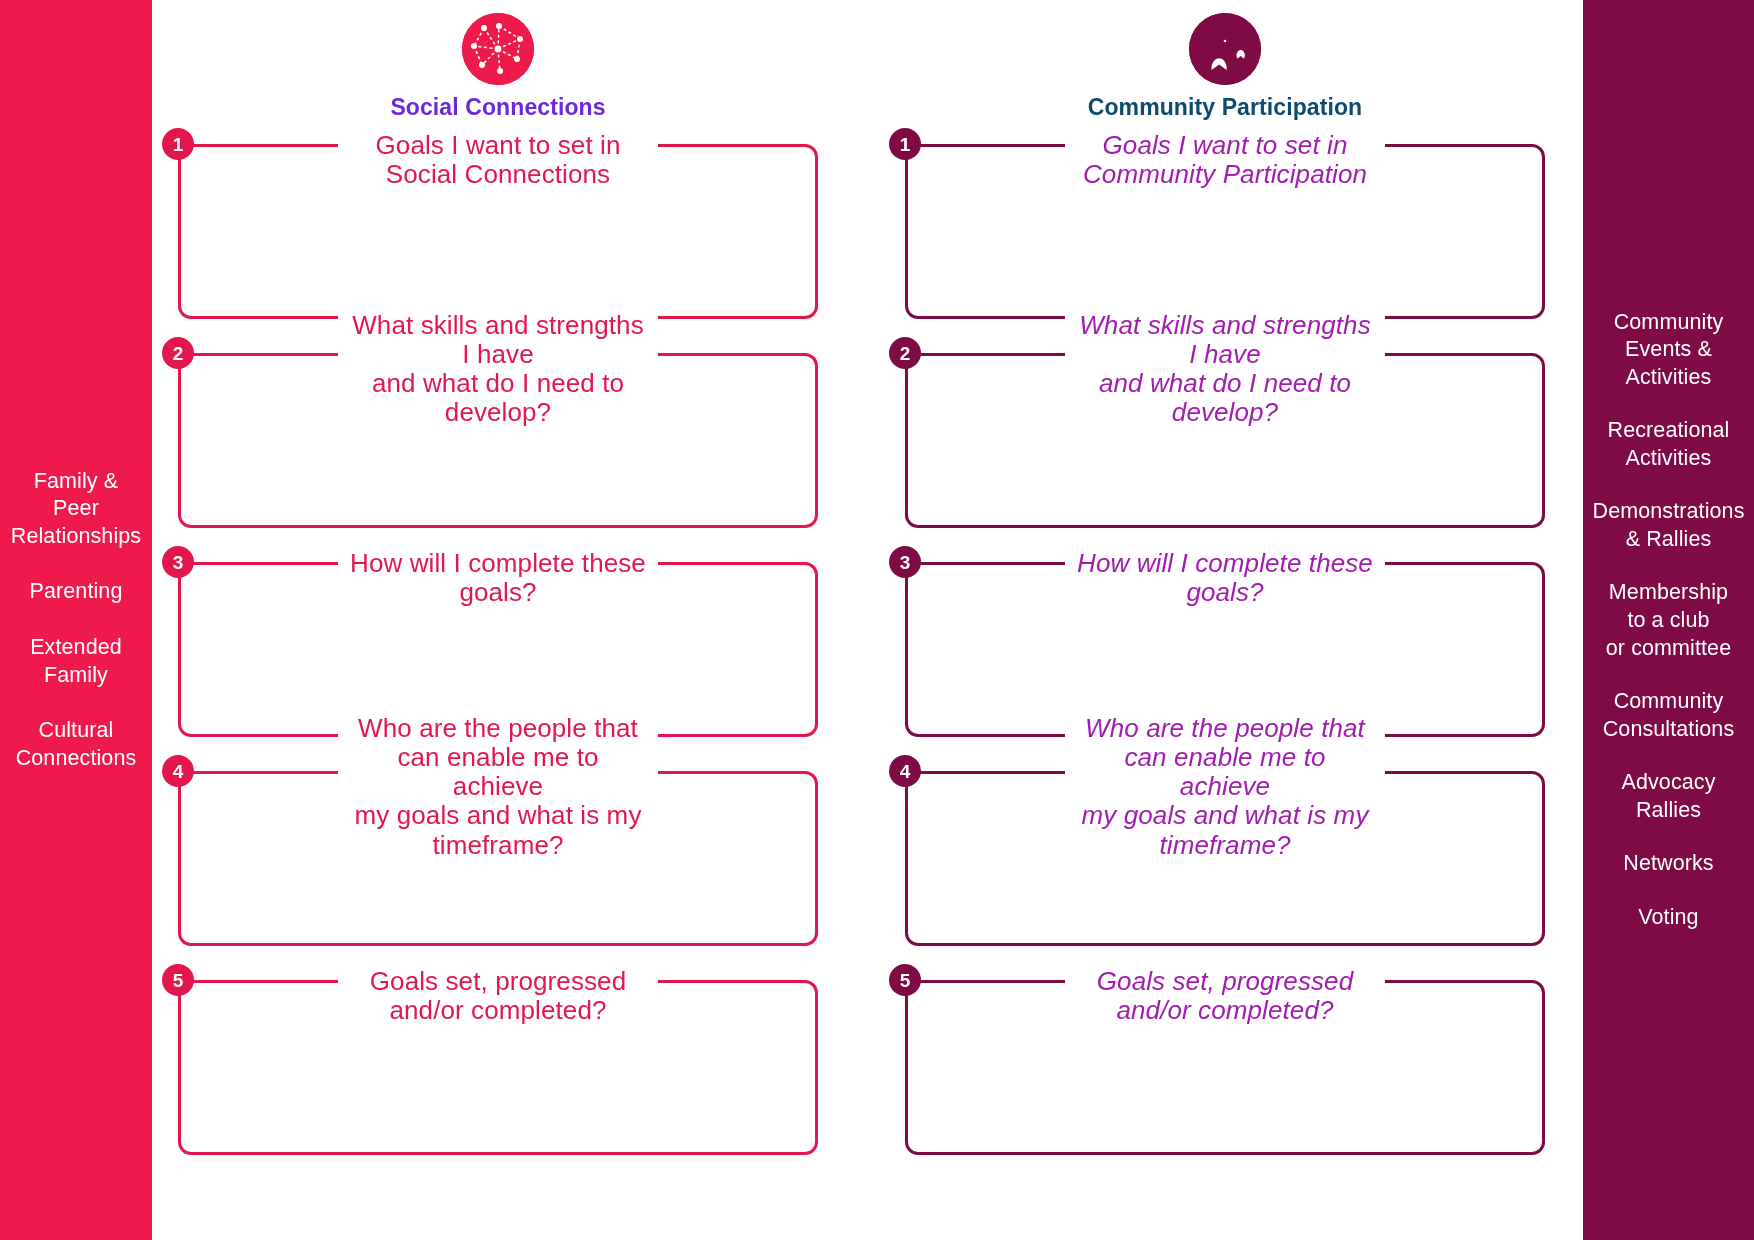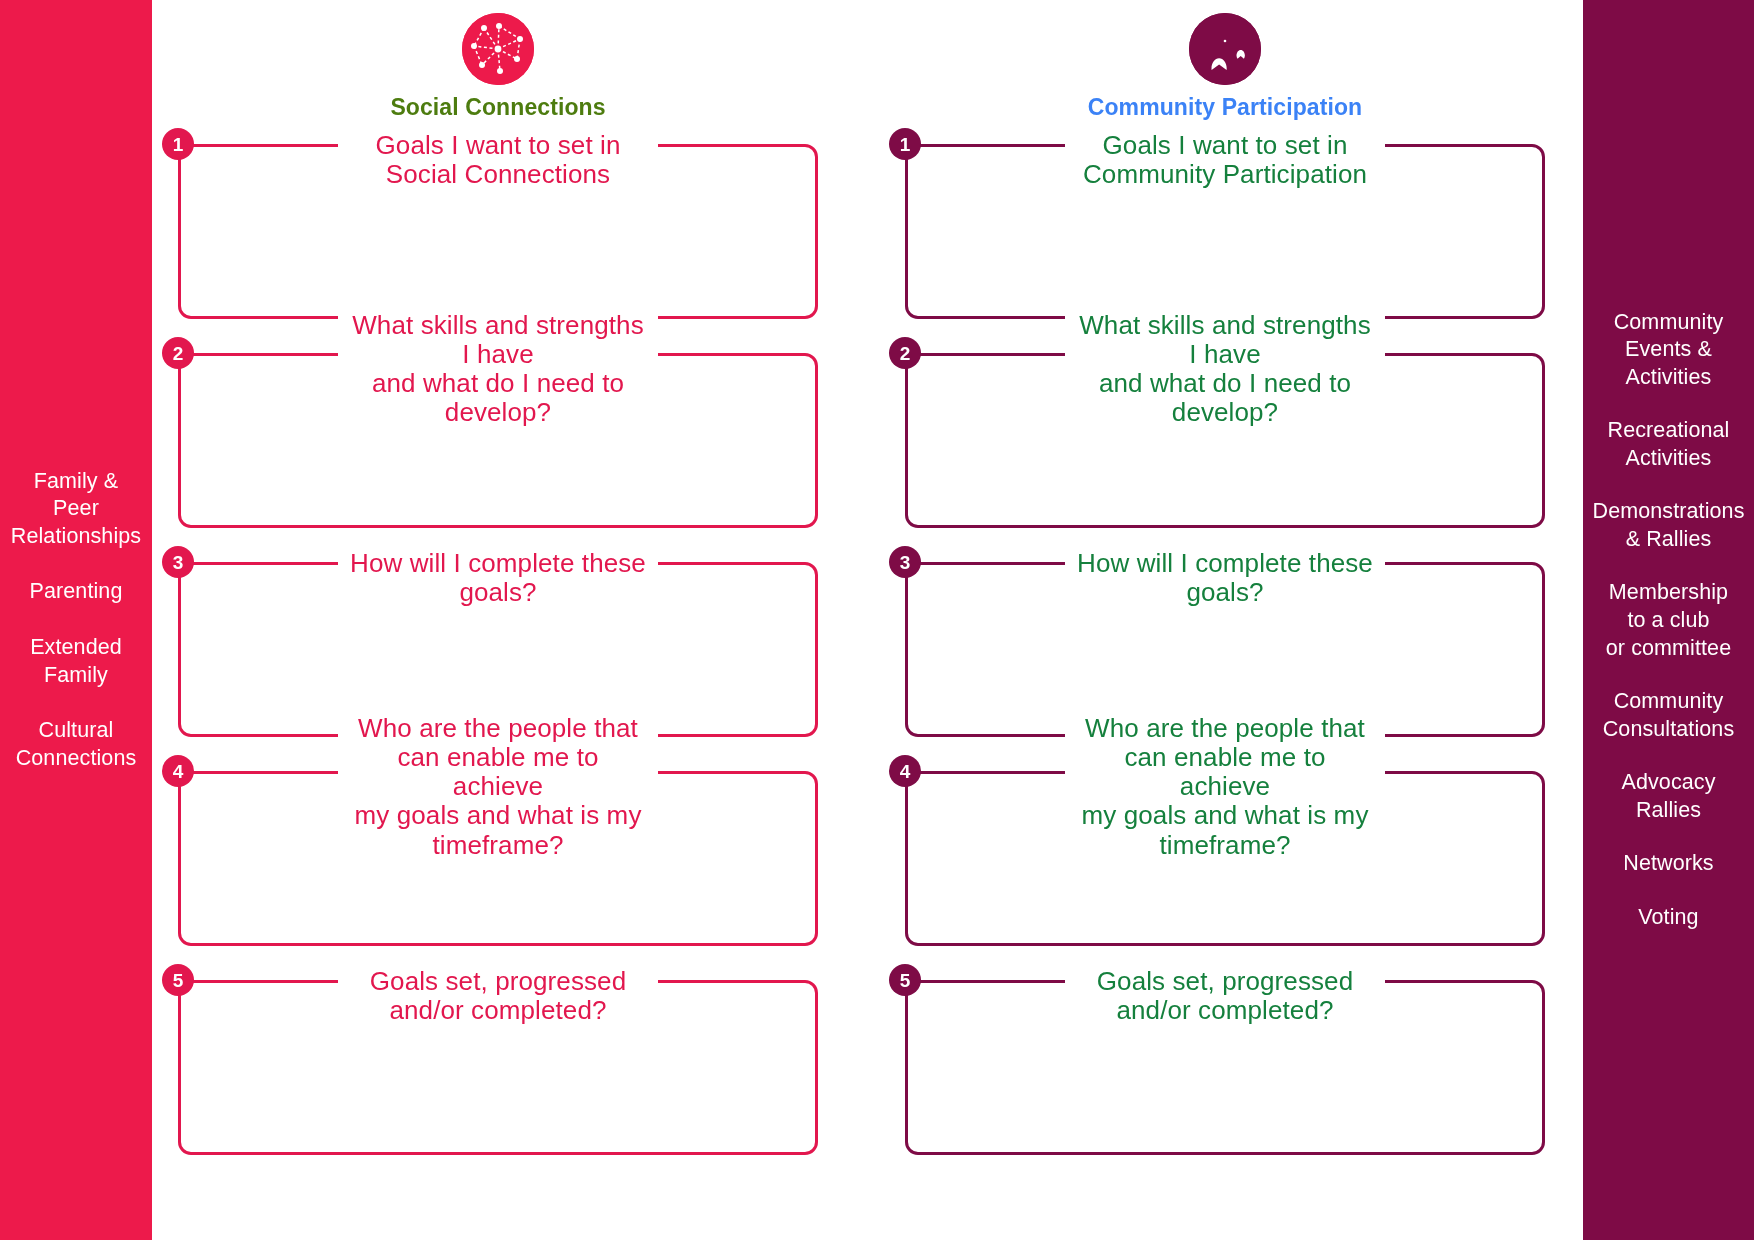--- a/index.html
+++ b/index.html
@@ -91,22 +91,22 @@
     display: block;
   }
   .col-title {
     font-size: 23px;
     font-weight: bold;
     margin-top: 9px;
     letter-spacing: .1px;
   }
   .col-social .col-icon  { background: #ED1A4B; }
   .col-comm   .col-icon  { background: #7E0B46; }
-  .col-social .col-title { color: #4d7c0f; }
-  .col-comm   .col-title { color: #3b82f6; }
+  .col-social .col-title { color: #6d28d9; }
+  .col-comm   .col-title { color: #0c4a6e; }
 
   
   .boxes {
     display: flex;
     flex-direction: column;
     flex: 1 1 auto;
   }
 
   .box-wrap {
     position: relative;
@@ -135,21 +135,21 @@
     background: #ffffff;
     padding: 0 11px;
     font-size: 26px;
     line-height: 1.12;
     text-align: center;
     white-space: pre-line;
     letter-spacing: .1px;
     max-width: 86%;
   }
   .col-social .box-label { color: #E2174E; }
-  .col-comm   .box-label { color: #15803d; }
+  .col-comm   .box-label { color: #a21caf; font-style: italic; }
   .box-label.two-line { transform: translate(-50%, -50%); }
 
   
   .badge {
     position: absolute;
     top: 0;
     left: 0;
     transform: translate(-50%, -50%);
     width: 32px;
     height: 32px;

